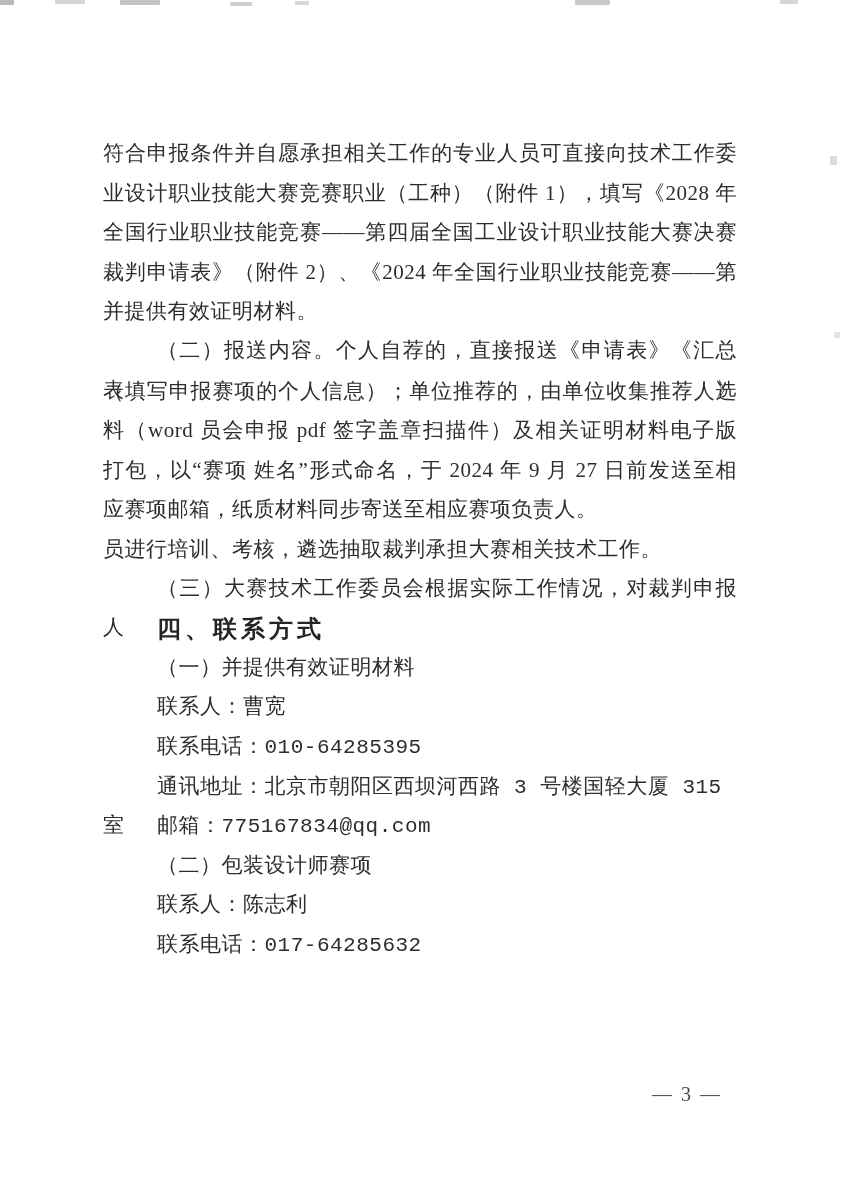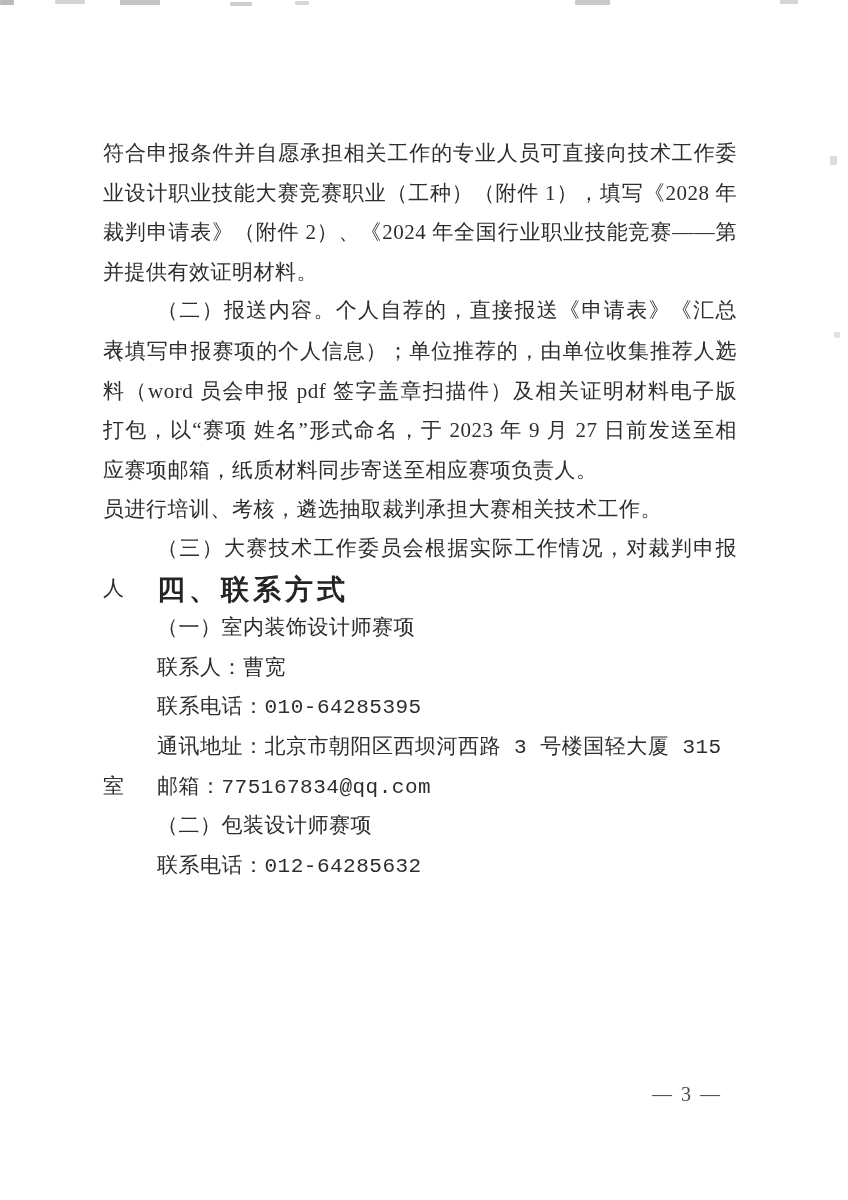--- a/index.html
+++ b/index.html
@@ -33,21 +33,21 @@
     text-align: justify;
     text-align-last: justify;
   }
   .indent {
     text-indent: 54px;
     font-family: Liberation Mono, monospace;
   }
   .heading {
     font-family: "Liberation Sans", sans-serif;
     font-weight: bold;
-    font-size: 28px;
+    font-size: 24px;
     letter-spacing: 4px;
     color: #242424;
   }
   .pagenum {
     position: absolute;
     left: 652px; top: 1083px;
     width: 90px;
     font-size: 20px;
     letter-spacing: 2px;
     color: #4a4a4a;
@@ -80,34 +80,36 @@
   <div class="speck sp4"></div>
   <div class="speck sp5"></div>
   <div class="speck sp6"></div>
   <div class="speck sp7"></div>
   <div class="speck sp8"></div>
   <div class="speck sp9"></div>
 
   <div class="textblock">
     <div class="line justify">符合申报条件并自愿承担相关工作的专业人员可直接向技术工作委</div>
     <div class="line justify">业设计职业技能大赛竞赛职业（工种）（附件 1），填写《2028 年</div>
+    <div class="line justify">全国行业职业技能竞赛——第四届全国工业设计职业技能大赛决赛</div>
     <div class="line justify">裁判申请表》（附件 2）、《2024 年全国行业职业技能竞赛——第</div>
     <div class="line">并提供有效证明材料。</div>
     <div class="line justify indent">（二）报送内容。个人自荐的，直接报送《申请表》《汇总表》</div>
     <div class="line justify">（填写申报赛项的个人信息）；单位推荐的，由单位收集推荐人选</div>
     <div class="line justify">料（word 员会申报 pdf 签字盖章扫描件）及相关证明材料电子版</div>
-    <div class="line justify">打包，以“赛项 姓名”形式命名，于 2023 年 9 月 27 日前发送至相</div>
+    <div class="line justify">打包，以“赛项 姓名”形式命名，于 2024 年 9 月 27 日前发送至相</div>
     <div class="line">应赛项邮箱，纸质材料同步寄送至相应赛项负责人。</div>
     <div class="line">员进行培训、考核，遴选抽取裁判承担大赛相关技术工作。</div>
     <div class="line justify indent">（三）大赛技术工作委员会根据实际工作情况，对裁判申报人</div>
     <div class="line indent heading">四、联系方式</div>
-    <div class="line indent">（一）室内装饰设计师赛项</div>
+    <div class="line indent">（一）并提供有效证明材料</div>
     <div class="line indent">联系人：曹宽</div>
     <div class="line indent">联系电话：010-64285395</div>
     <div class="line indent">通讯地址：北京市朝阳区西坝河西路 3 号楼国轻大厦 315 室</div>
     <div class="line indent">邮箱：775167834@qq.com</div>
     <div class="line indent">（二）包装设计师赛项</div>
-    <div class="line indent">联系电话：012-64285632</div>
+    <div class="line indent">联系人：陈志利</div>
+    <div class="line indent">联系电话：017-64285632</div>
   </div>
 
   <div class="pagenum">— 3 —</div>
 
 </div>
 
 </body></html>

